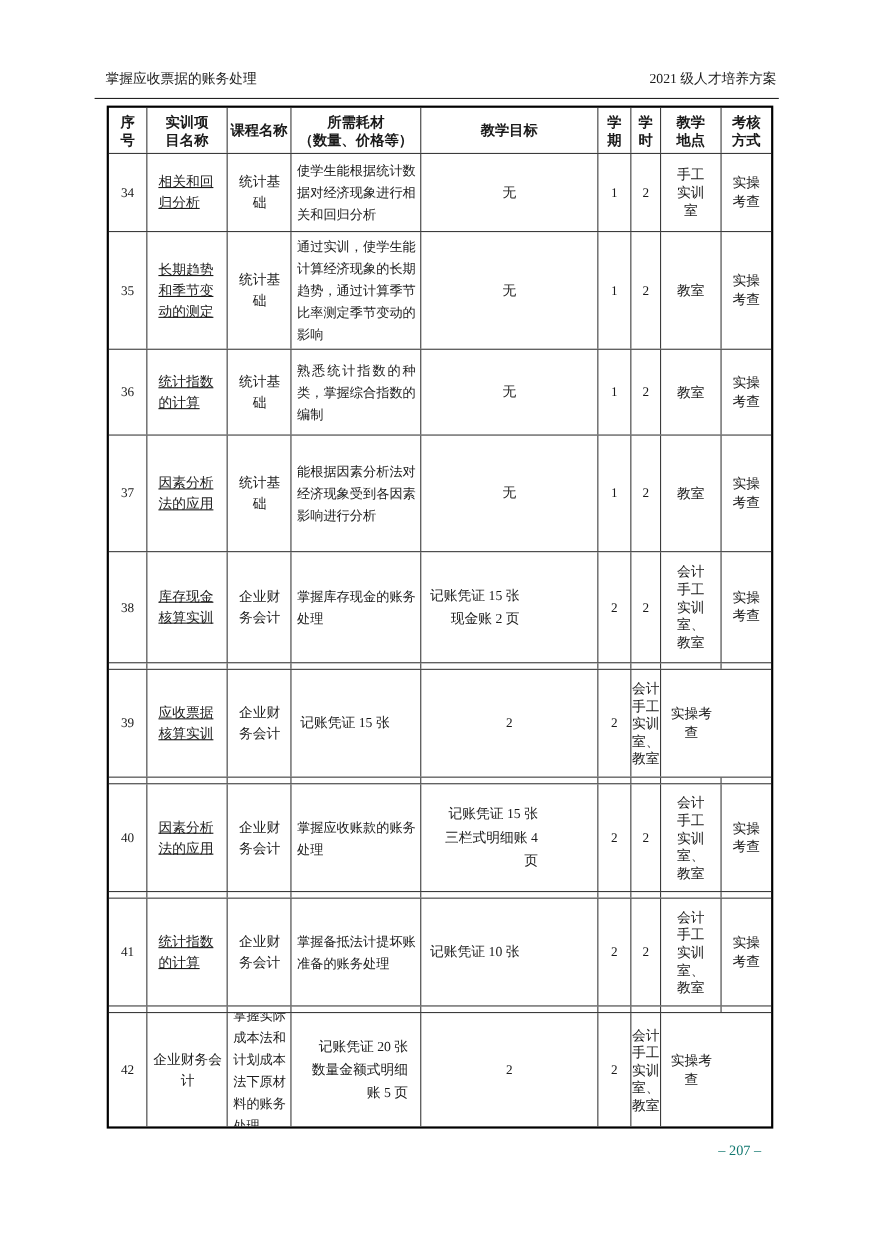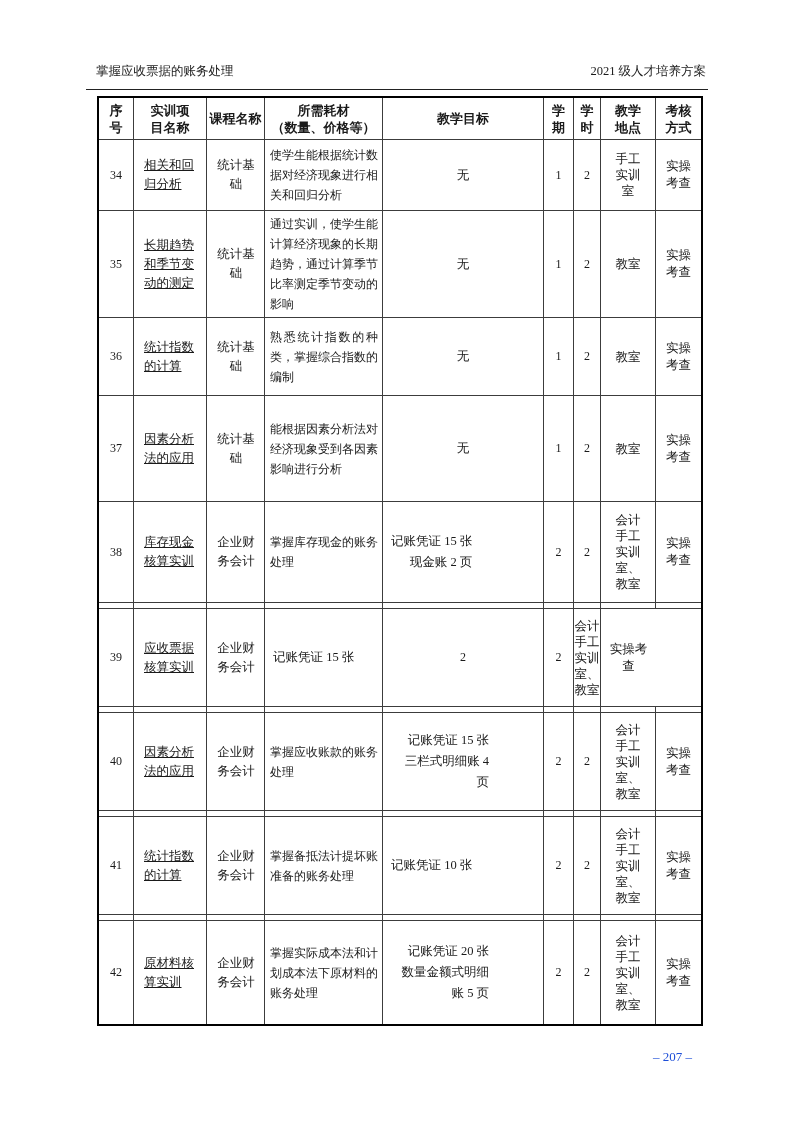--- a/index.html
+++ b/index.html
@@ -87,25 +87,25 @@
     line-height: 21px;
   }
   .c-materials .t { max-width: 98px; white-space: pre-line; }
   .c-materials.center-mat { justify-content: center; padding-left: 0; text-align: center; }
   .c-materials.center-mat .t { max-width: none; }
   .c-loc { line-height: 16px; padding: 0 11px; text-align: center; }
   .c-assess { line-height: 17px; padding: 0 7px; }
   .gaprow { height: 6px; }
   .gaprow .c { height: 100%; }
   .footer {
-    margin-top: 23px;
+    margin-top: 12px;
     text-align: right;
     padding-right: 16px;
     font-size: 13px;
-    color: #1d4ed8;
+    color: #0f766e;
   }
 </style>
 </head>
 <body>
 
 <div class="content">
 
   <div class="doc-header">
     <span>掌握应收票据的账务处理</span>
     <span>2021 级人才培养方案</span>
@@ -404,23 +404,20 @@
           <div class="c"></div>
           <div class="c"></div>
           <div class="c"></div>
           <div class="c"></div>
           <div class="c"></div>
         </div>
         <div class="trow brow" style="height: 103px;">
           <div class="c c-no">
             <div class="t">42</div>
           </div>
-          <div class="c c-project">
-            <div class="t">原材料核算实训</div>
-          </div>
           <div class="c c-course">
             <div class="t">企业财务会计</div>
           </div>
           <div class="c c-objective">
             <div class="t">掌握实际成本法和计划成本法下原材料的账务处理</div>
           </div>
           <div class="c c-materials">
             <div class="t">记账凭证 20 张
 数量金额式明细账 5 页</div>
           </div>

